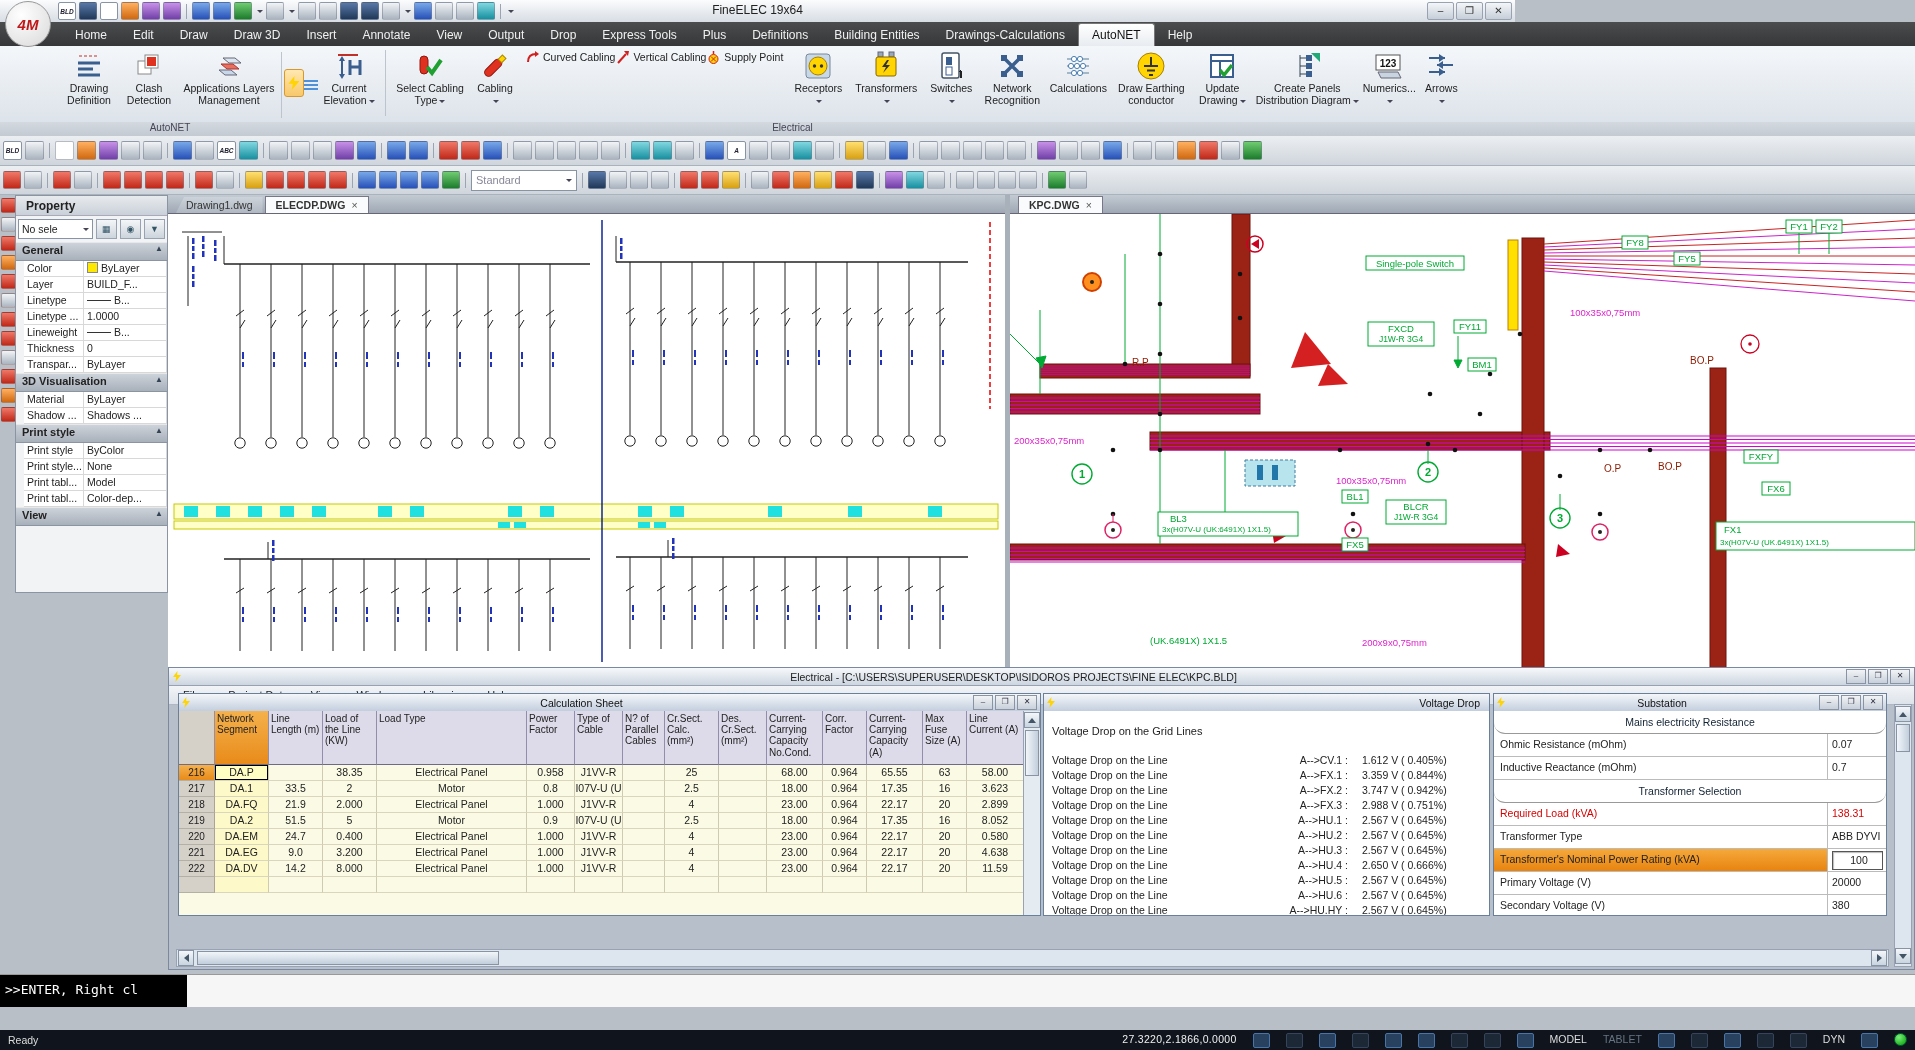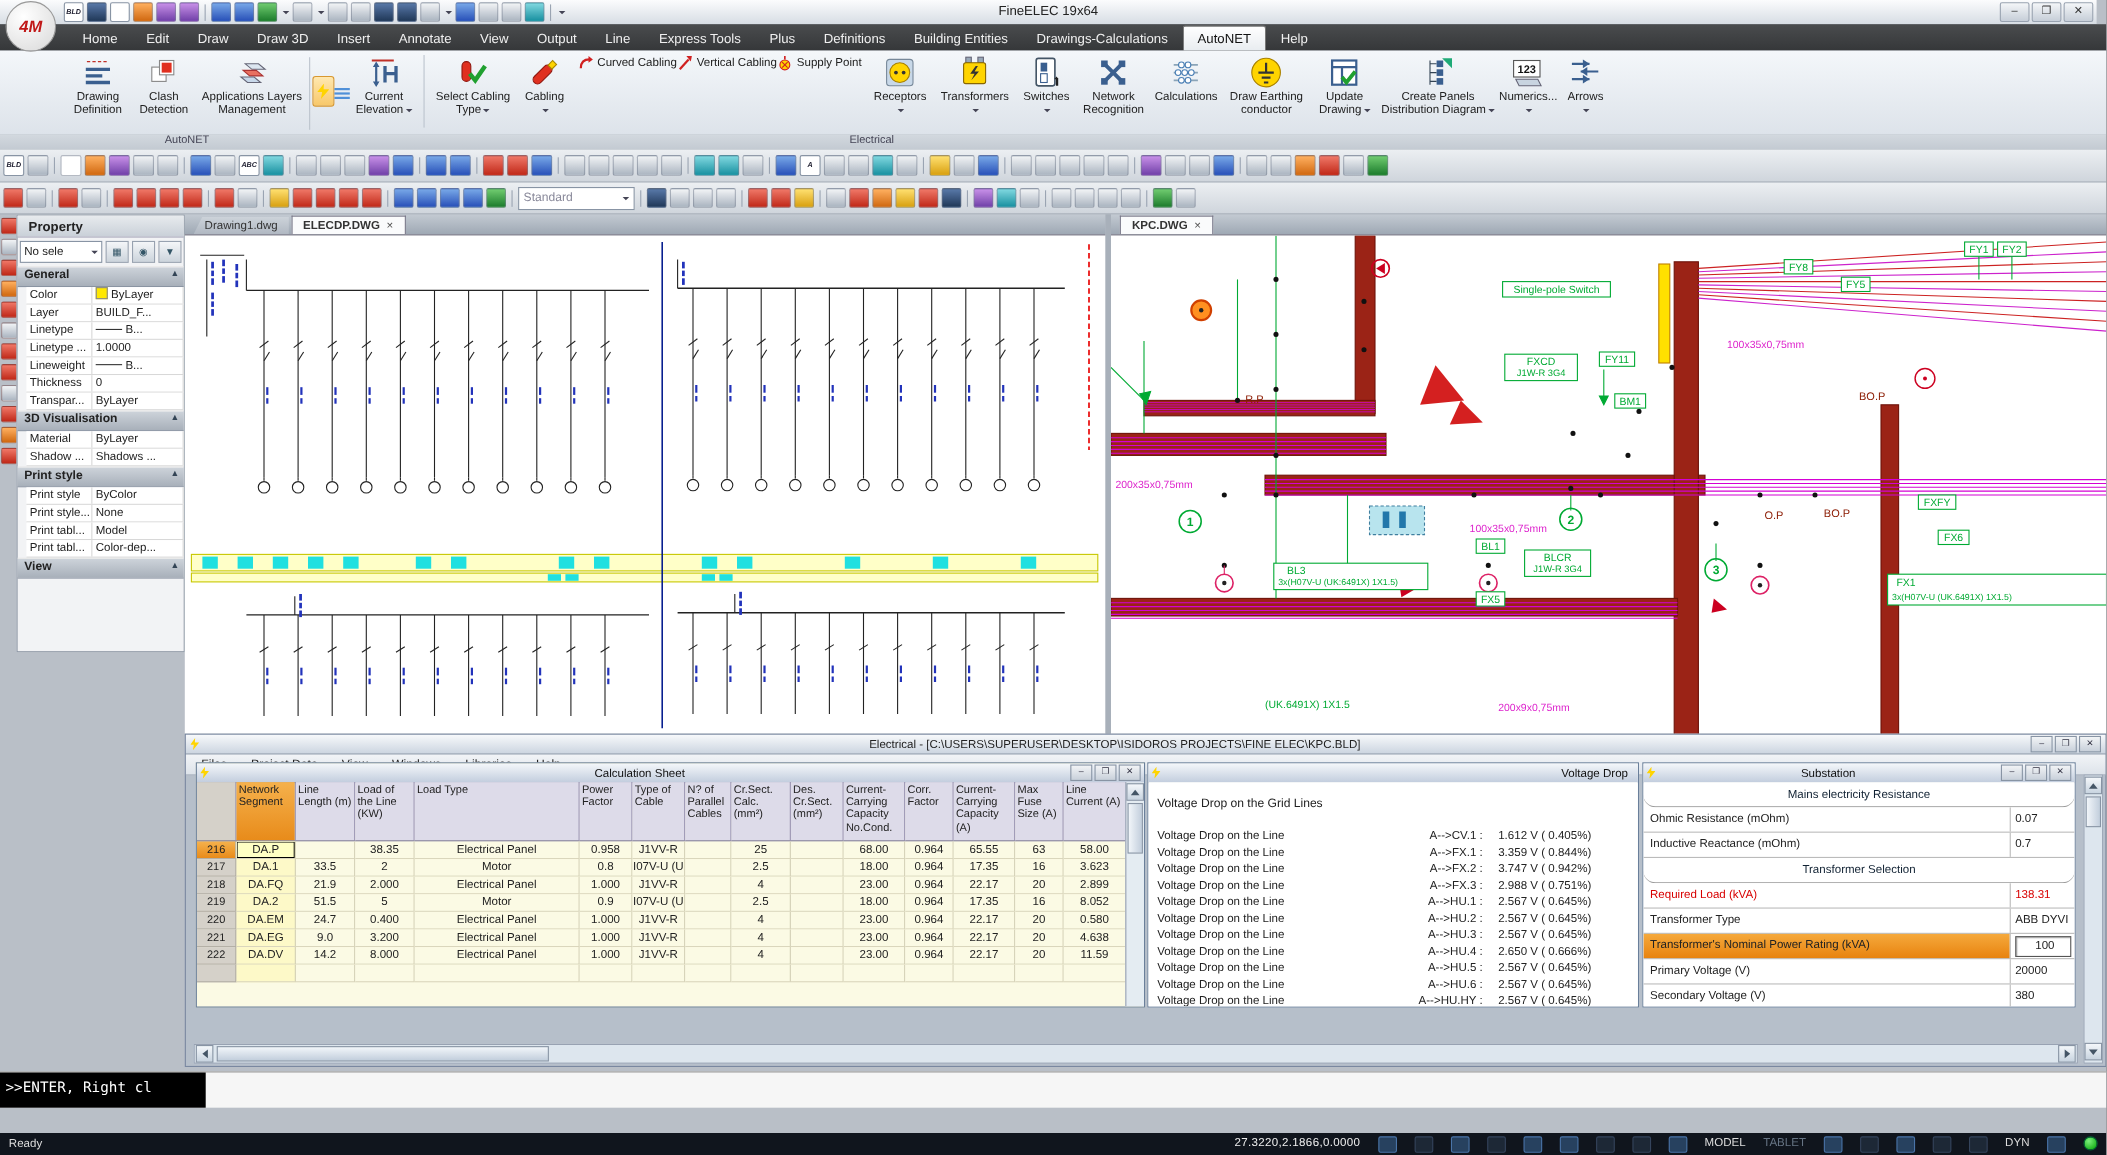--- a/index.html
+++ b/index.html
@@ -1,19 +1,19 @@
 <!DOCTYPE html>
 <html><head>
 <meta charset="utf-8">
 <style>
   html,body{margin:0;padding:0;background:#888;}
   #app{position:relative;width:1915px;height:1050px;background:#b9bfc7;overflow:hidden;
        font-family:"Liberation Sans",sans-serif;color:#222;font-size:11px;}
   
-  #titlebar{position:absolute;left:0;top:0;width:1906px;height:22px;
+  #titlebar{position:absolute;left:0;top:0;width:1515px;height:22px;
     background:linear-gradient(#fbfcfd,#d7dde4);border-bottom:1px solid #aab2bc;}
   #apptitle{position:absolute;left:0;right:0;top:3px;text-align:center;font-size:12px;color:#222;}
   #qat{position:absolute;left:58px;top:2px;display:flex;gap:3px;align-items:center;}
   .tbi{width:16px;height:16px;border-radius:2px;display:inline-block;border:1px solid rgba(120,130,145,.55);}
   .s17{width:17px;height:17px;}
   .i-red{background:linear-gradient(#f07868,#c02818);} .i-blue{background:linear-gradient(#78a8e8,#2850b8);}
   .i-grn{background:linear-gradient(#70cc70,#1c7c2c);} .i-yel{background:linear-gradient(#ffe070,#d8a010);}
   .i-prp{background:linear-gradient(#c890e8,#7040a8);} .i-gry{background:linear-gradient(#f2f4f6,#aab4c0);}
   .i-cyn{background:linear-gradient(#80d8e0,#1890a0);} .i-org{background:linear-gradient(#ffb060,#d06810);}
   .i-wht{background:#fff;} .i-nvy{background:linear-gradient(#5878a8,#203858);}
@@ -194,21 +194,21 @@
   <div id="logo">4M</div>
   <div id="rtabs">
     <div class="rtab">Home</div>
     <div class="rtab">Edit</div>
     <div class="rtab">Draw</div>
     <div class="rtab">Draw 3D</div>
     <div class="rtab">Insert</div>
     <div class="rtab">Annotate</div>
     <div class="rtab">View</div>
     <div class="rtab">Output</div>
-    <div class="rtab">Line</div>
+    <div class="rtab">Drop</div>
     <div class="rtab">Express Tools</div>
     <div class="rtab">Plus</div>
     <div class="rtab">Definitions</div>
     <div class="rtab">Building Entities</div>
     <div class="rtab">Drawings-Calculations</div>
     <div class="rtab active">AutoNET</div>
     <div class="rtab">Help</div>
   </div>
 
   <div id="ribbon">

